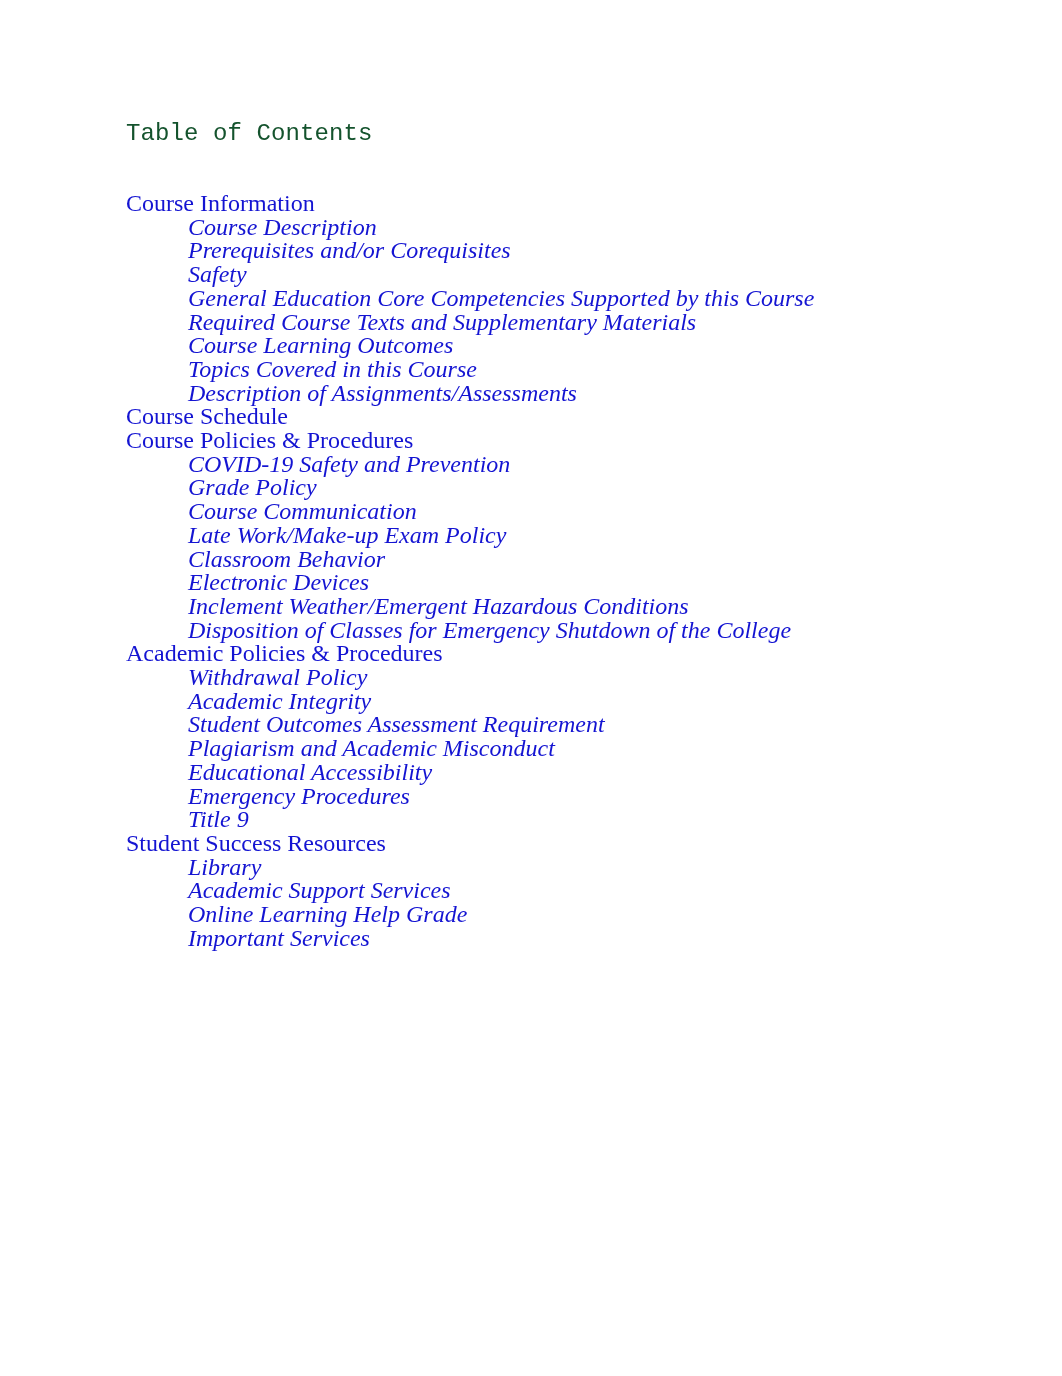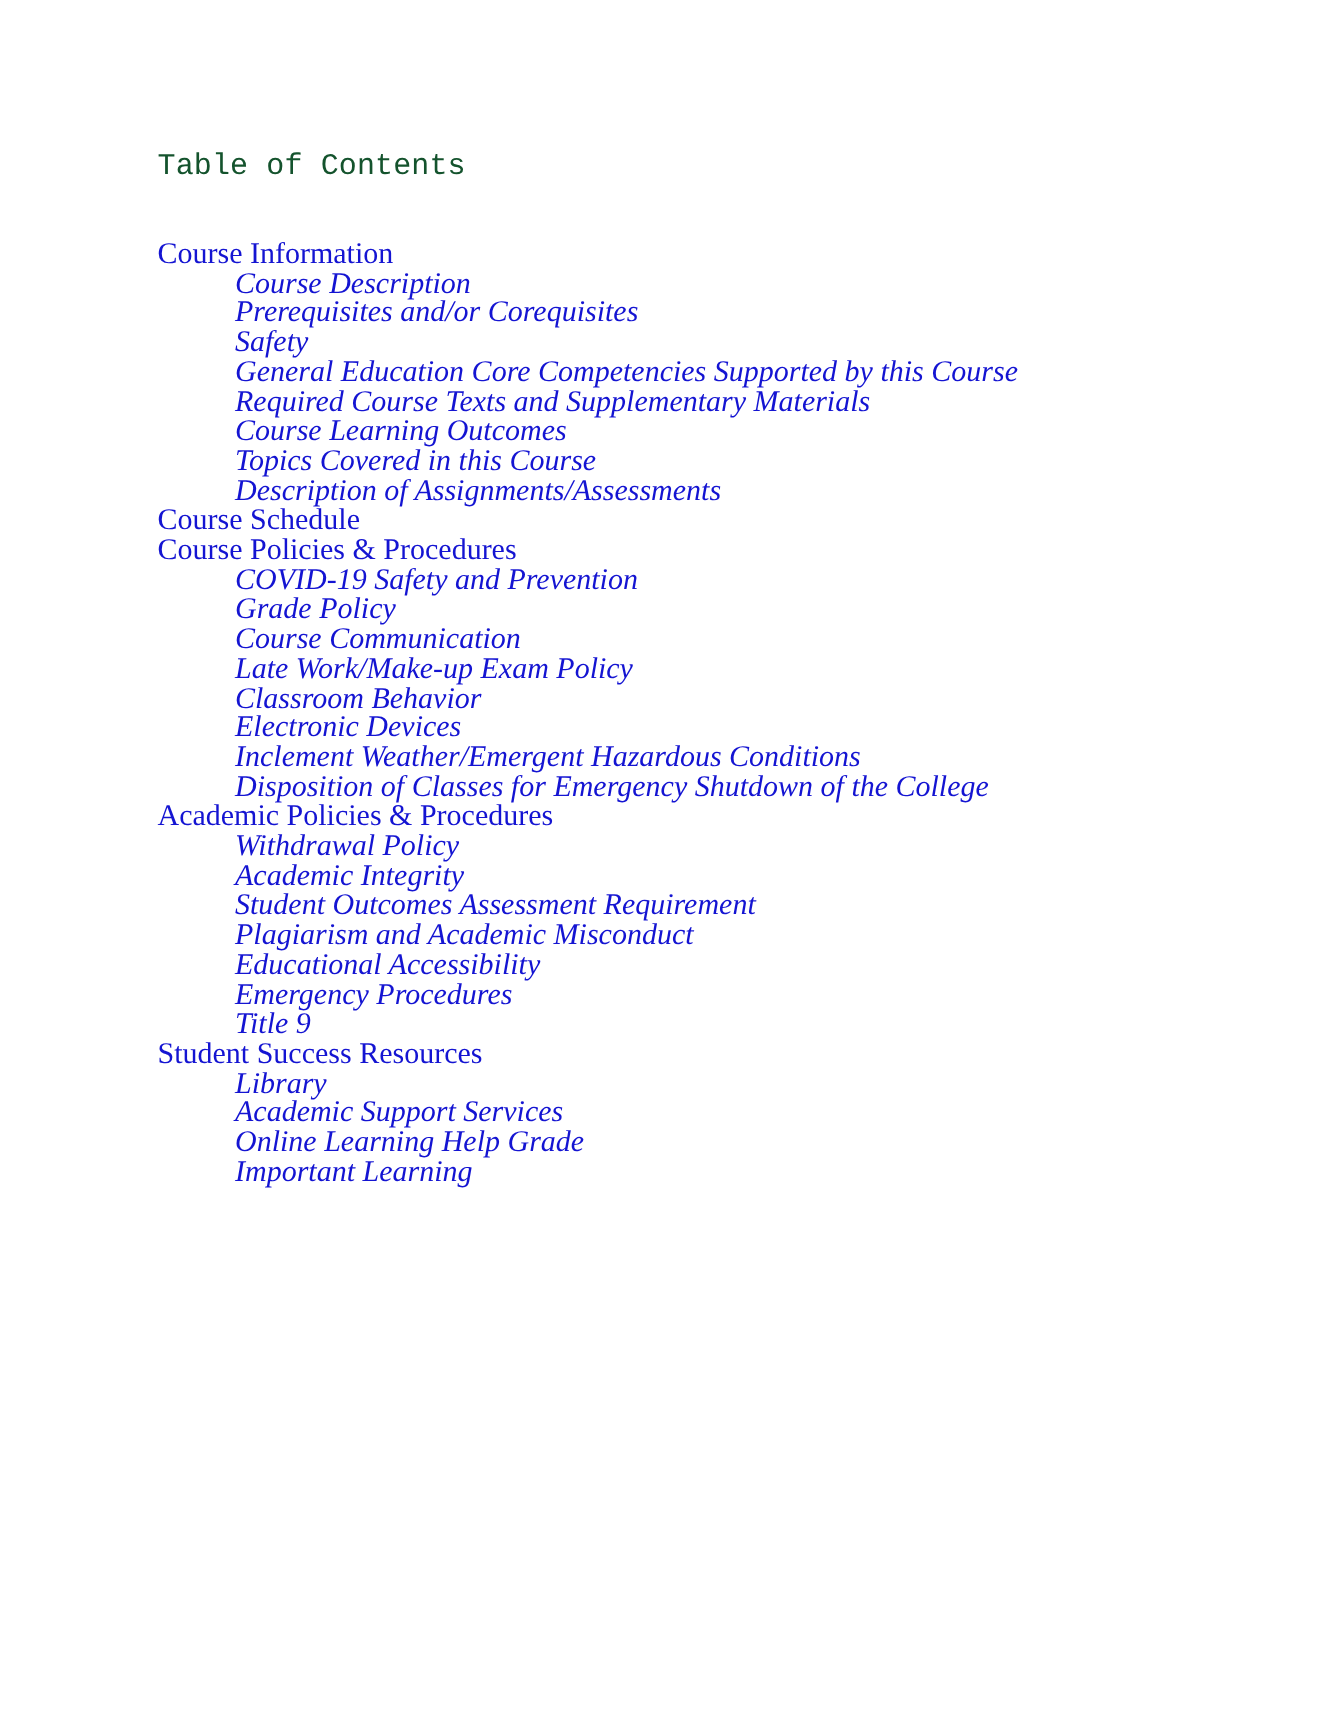--- a/index.html
+++ b/index.html
@@ -94,17 +94,17 @@
         <a class="toc-entry level-2" href="#">Academic Integrity</a>
         <a class="toc-entry level-2" href="#">Student Outcomes Assessment Requirement</a>
         <a class="toc-entry level-2" href="#">Plagiarism and Academic Misconduct</a>
         <a class="toc-entry level-2" href="#">Educational Accessibility</a>
         <a class="toc-entry level-2" href="#">Emergency Procedures</a>
         <a class="toc-entry level-2" href="#">Title 9</a>
         <a class="toc-entry level-1" href="#">Student Success Resources</a>
         <a class="toc-entry level-2" href="#">Library</a>
         <a class="toc-entry level-2" href="#">Academic Support Services</a>
         <a class="toc-entry level-2" href="#">Online Learning Help Grade</a>
-        <a class="toc-entry level-2" href="#">Important Learning</a>
+        <a class="toc-entry level-2" href="#">Important Services</a>
       </nav>
 
   </div>
 </div>
 
 </body></html>

